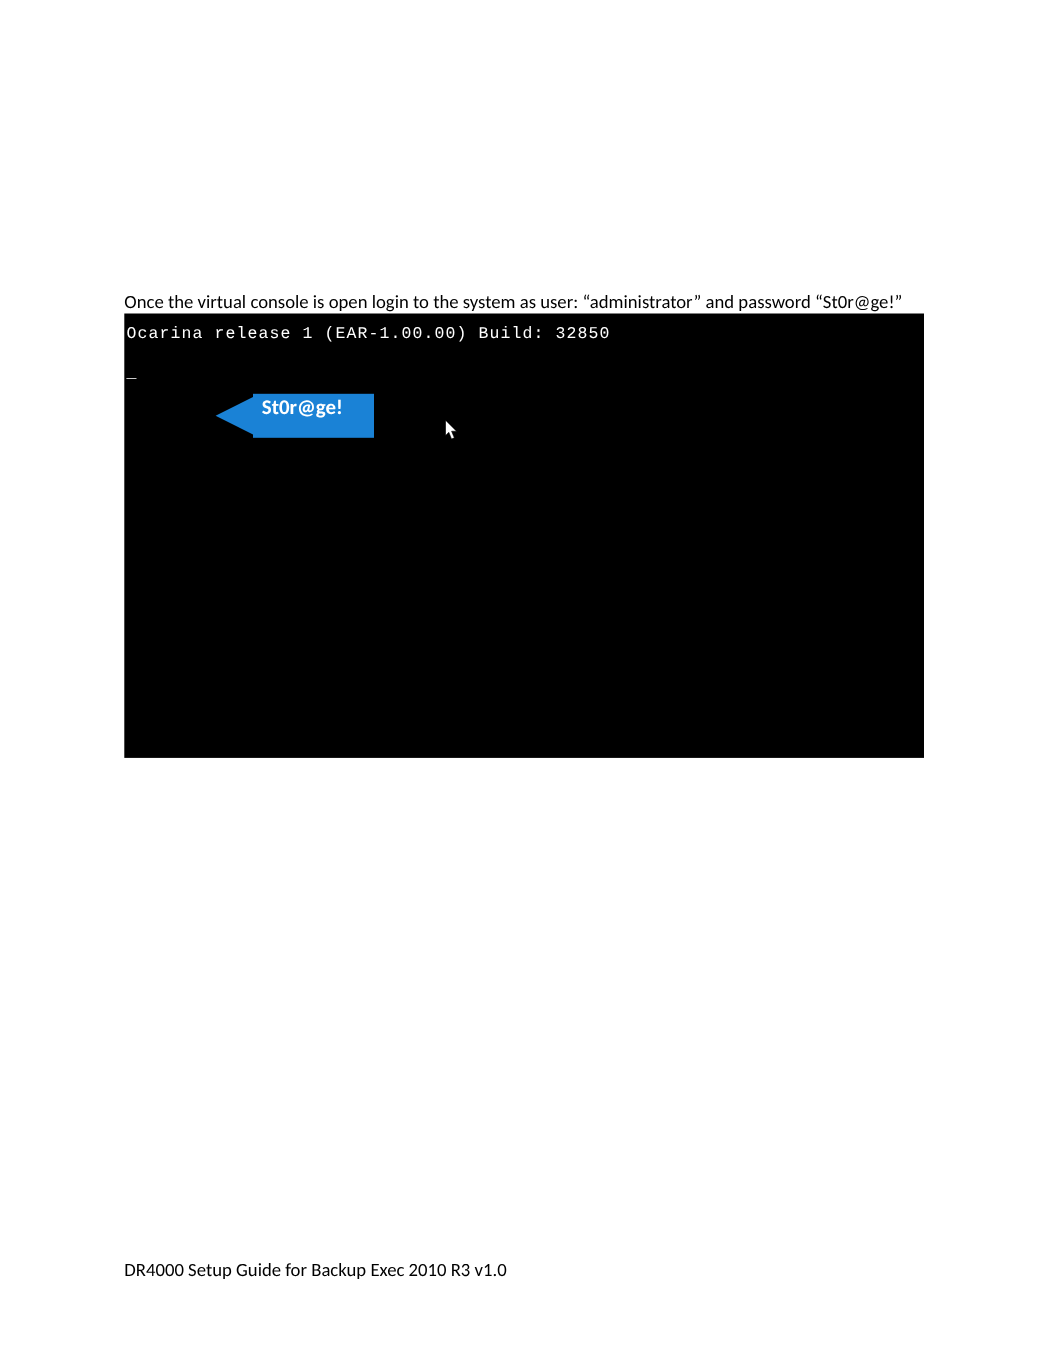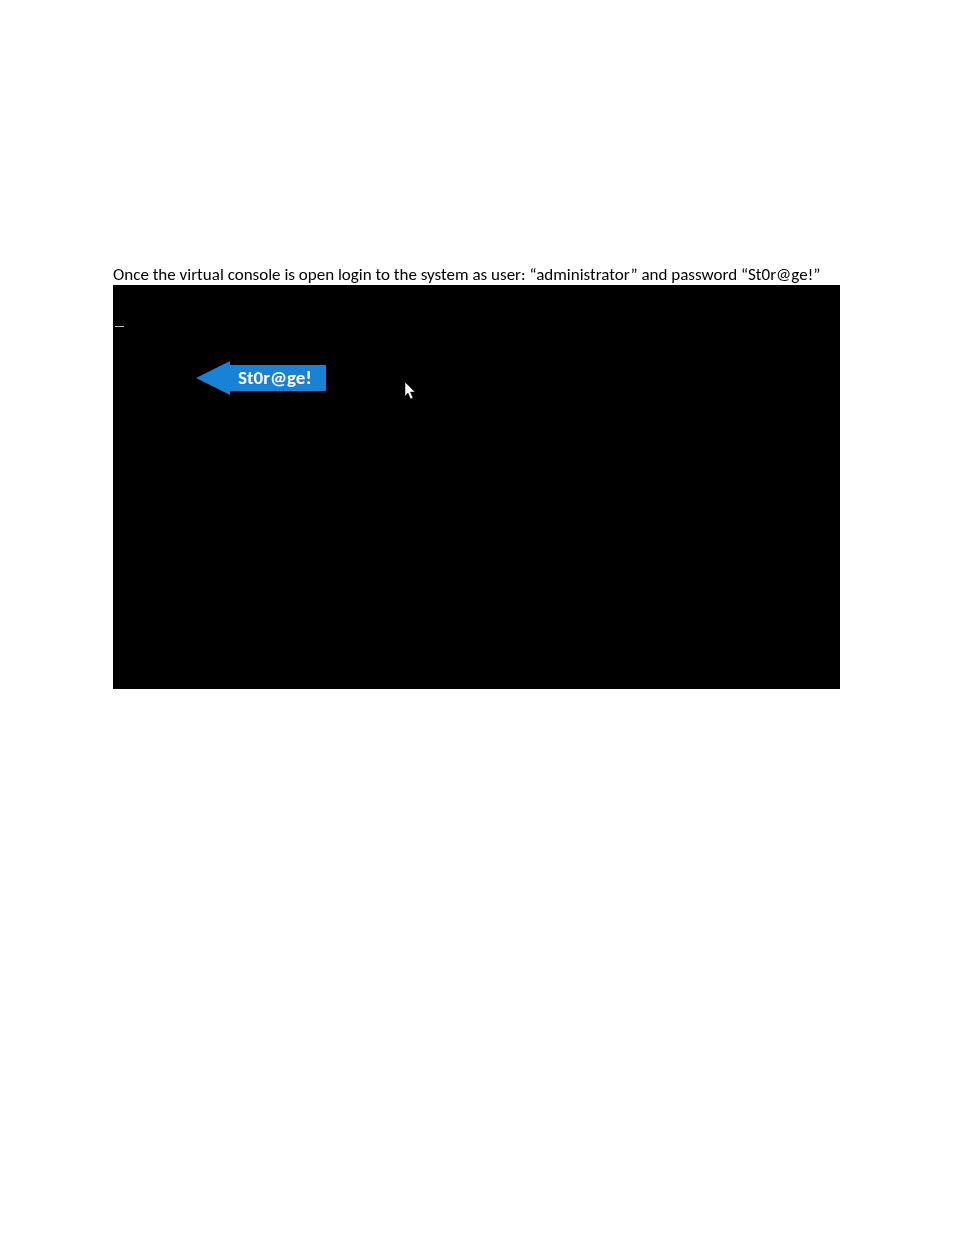--- a/index.html
+++ b/index.html
@@ -62,23 +62,23 @@
     border-top: 17px solid transparent;
     border-bottom: 17px solid transparent;
     border-right: 34px solid #1a82d6;
   }
   .arrow-body {
     background: #1a82d6;
     color: #ffffff;
     font-family: Calibri, Arial, sans-serif;
     font-weight: bold;
     font-size: 19px;
-    height: 26px;
+    height: 40px;
     line-height: 26px;
-    padding: 0 14px 0 8px;
+    padding: 0 28px 0 8px;
   }
   .cursor-icon {
     position: absolute;
     top: 382px;
     left: 405px;
     width: 12px;
     height: 18px;
   }
   .footer {
     position: absolute;
@@ -89,27 +89,29 @@
   }
 </style>
 </head>
 <body>
 
 <div class="page">
 
   <div class="instruction">Once the virtual console is open login to the system as user: “administrator” and password “St0r@ge!”</div>
 
   <div class="console">
+    <div class="line">Ocarina release 1 (EAR-1.00.00) Build: 32850</div>
     <div class="spacer"></div>
     <div class="line">_</div>
   </div>
 
   <div class="arrow-callout">
     <div class="arrow-head"></div>
     <div class="arrow-body">St0r@ge!</div>
   </div>
 
   <svg class="cursor-icon" viewBox="0 0 12 18">
     <path d="M0 0 L0 14 L3 11 L5.5 17 L8 16 L5.5 10 L10 10 Z" fill="#ffffff" stroke="#000000" stroke-width="0.5"></path>
   </svg>
 
+  <div class="footer">DR4000 Setup Guide for Backup Exec 2010 R3 v1.0</div>
 
 </div>
 
 </body></html>

